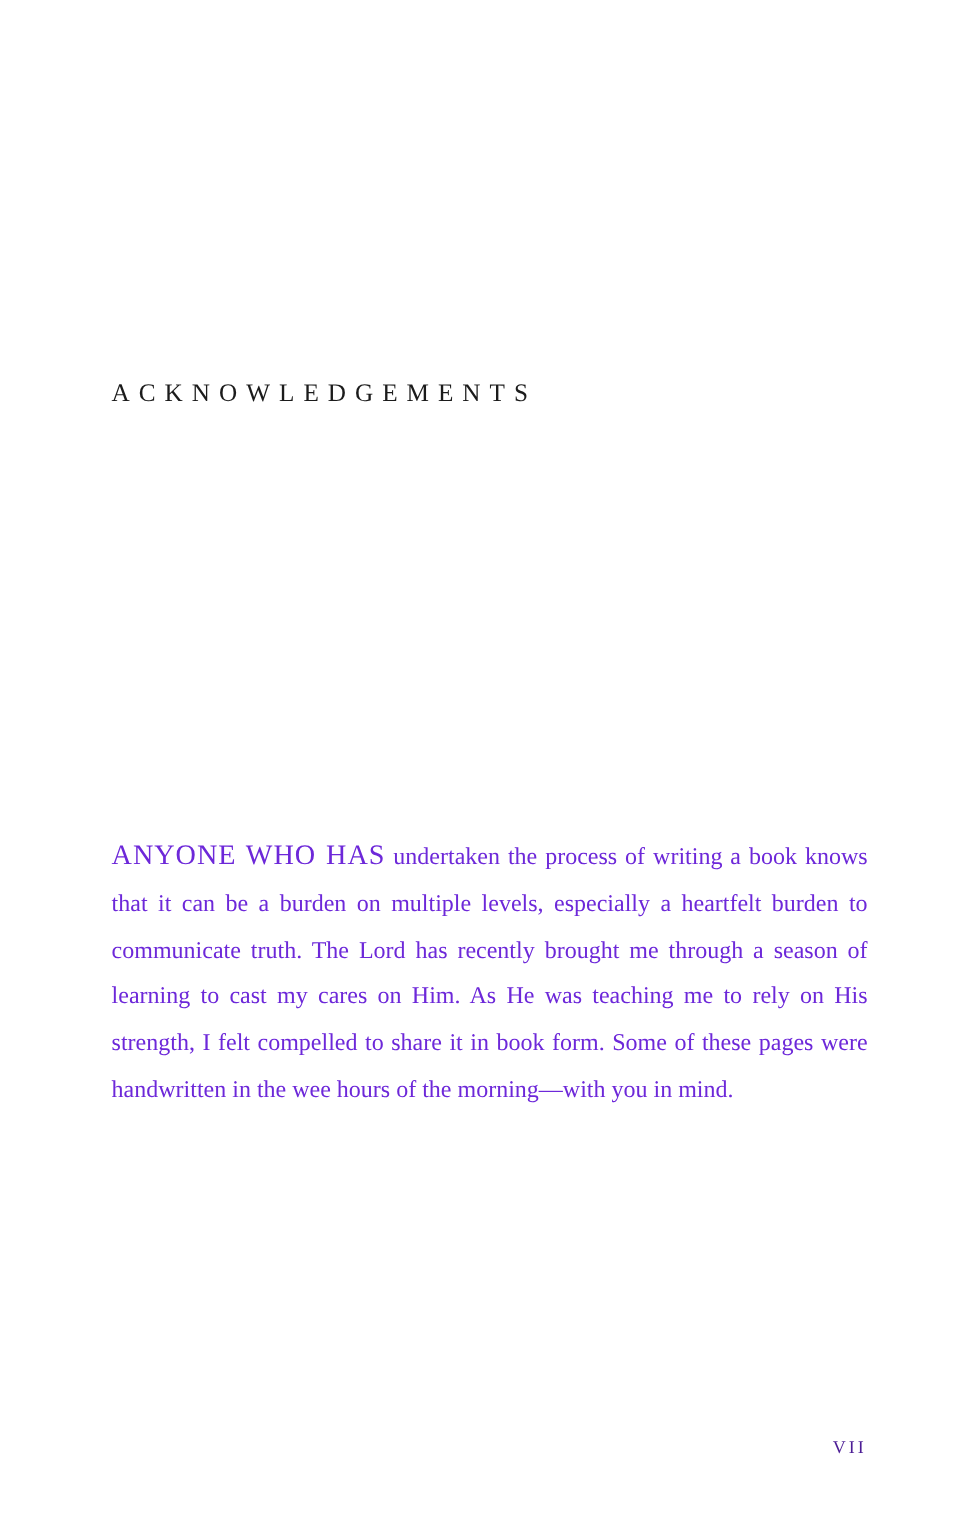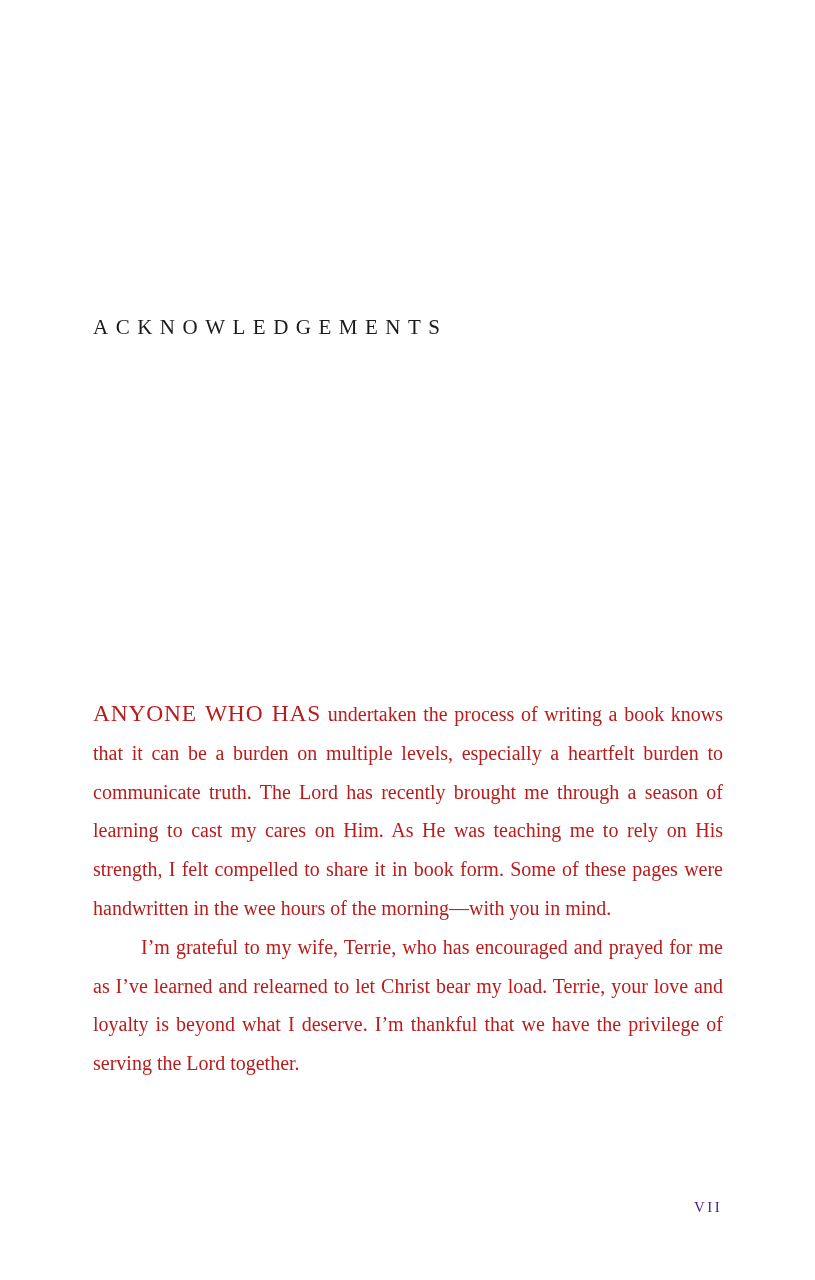--- a/index.html
+++ b/index.html
@@ -26,21 +26,21 @@
     color: #1b1b1b;
     white-space: nowrap;
   }
   .body-block {
     position: absolute;
     left: 93px;
     top: 694px;
     width: 630px;
     font-size: 20px;
     line-height: 38.8px;
-    color: #b91c1c;
+    color: #6d28d9;
   }
   .body-block p {
     margin: 0;
     text-align: justify;
     text-justify: inter-word;
   }
   .para-lead {
     font-size: 23.5px;
     letter-spacing: 0.8px;
   }
@@ -58,18 +58,17 @@
 </style>
 </head>
 <body>
 
 <div class="book-page">
 
   <div class="chapter-heading">ACKNOWLEDGEMENTS</div>
 
   <div class="body-block">
     <p><span class="para-lead">ANYONE WHO HAS</span><span> undertaken the process of writing a book knows that it can be a burden on multiple levels, especially a heartfelt burden to communicate truth. The Lord has recently brought me through a season of learning to cast my cares on Him. As He was teaching me to rely on His strength, I felt compelled to share it in book form. Some of these pages were handwritten in the wee hours of the morning—with you in mind.</span></p>
-    <p class="para-indent">I’m grateful to my wife, Terrie, who has encouraged and prayed for me as I’ve learned and relearned to let Christ bear my load. Terrie, your love and loyalty is beyond what I deserve. I’m thankful that we have the privilege of serving the Lord together.</p>
   </div>
 
   <div class="folio">VII</div>
 
 </div>
 
 </body></html>

